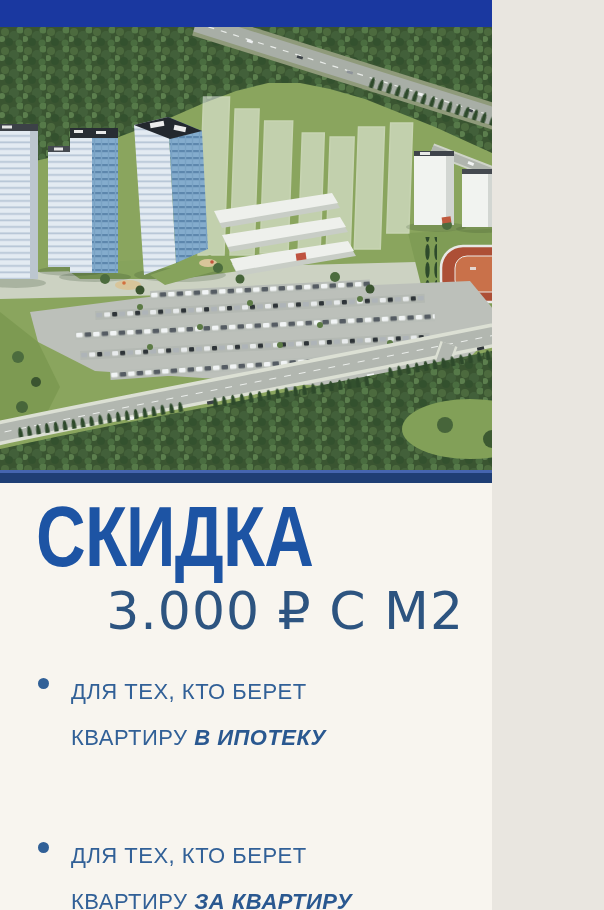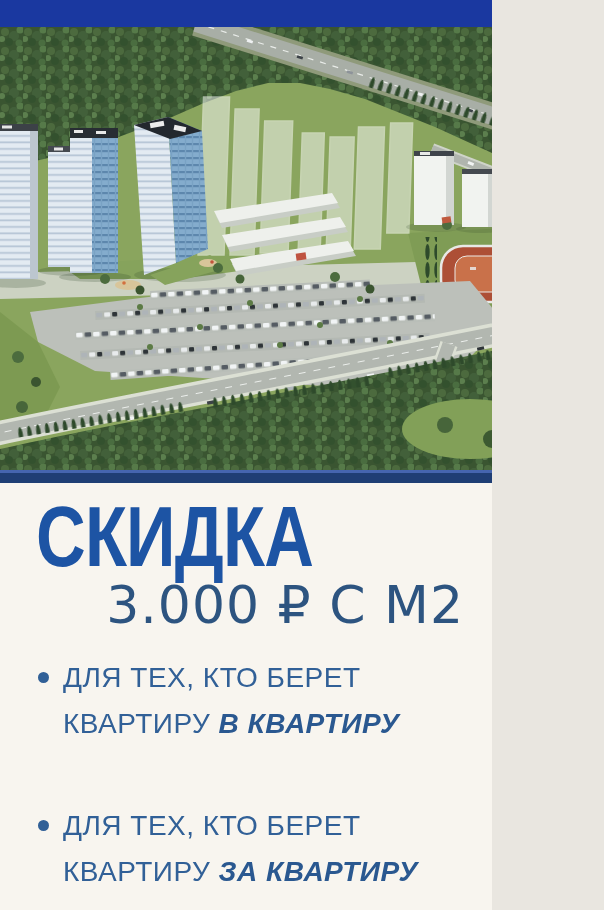--- a/index.html
+++ b/index.html
@@ -15,35 +15,36 @@
   .divider .band{height:10px;background:var(--divider-band,#1f3e74);}
   .content{padding:0 28px 0 36px;}
   .headline{
     margin:10px 0 0 0;
     font-size:86px;font-weight:bold;line-height:1;letter-spacing:-1px;
     color:var(--headline,#1d54a4);
     transform:scaleX(.8);transform-origin:left center;
     white-space:nowrap;
   }
   .price{
+    margin-top:6px;
     font-family:"DejaVu Sans",sans-serif;
     font-size:52px;line-height:1;letter-spacing:1px;
     color:var(--price,#2d5480);
     text-align:right;white-space:nowrap;
   }
   .bullet{display:flex;align-items:flex-start;}
   .bullet.first{margin-top:24px;}
   .bullet.second{margin-top:56px;}
   .dot{
     flex:0 0 auto;width:11px;height:11px;border-radius:50%;
     background:var(--bullet-text,#316097);
     margin:17px 14px 0 2px;
   }
   .btext{
-    margin:0;font-size:28px;line-height:46px;letter-spacing:.5px;
+    margin:8px;font-size:22px;line-height:46px;letter-spacing:.5px;
     color:var(--bullet-text,#316097);
   }
   .btext .emph{
     font-weight:bold;font-style:italic;
     color:var(--bullet-emphasis,#2a5890);
   }
 </style>
 </head>
 <body>
 
@@ -299,21 +300,21 @@
 
   <div class="content">
     <h1 class="headline">СКИДКА</h1>
     <div class="price">3.000 ₽ С М2</div>
 
     <div class="bullet first">
       <span class="dot"></span>
       <p class="btext">
         <span>ДЛЯ ТЕХ, КТО БЕРЕТ</span><br>
         <span>КВАРТИРУ</span>
-        <span class="emph">В КВАРТИРУ</span>
+        <span class="emph">В ИПОТЕКУ</span>
       </p>
     </div>
 
     <div class="bullet second">
       <span class="dot"></span>
       <p class="btext">
         <span>ДЛЯ ТЕХ, КТО БЕРЕТ</span><br>
         <span>КВАРТИРУ</span>
         <span class="emph">ЗА КВАРТИРУ</span>
       </p>

